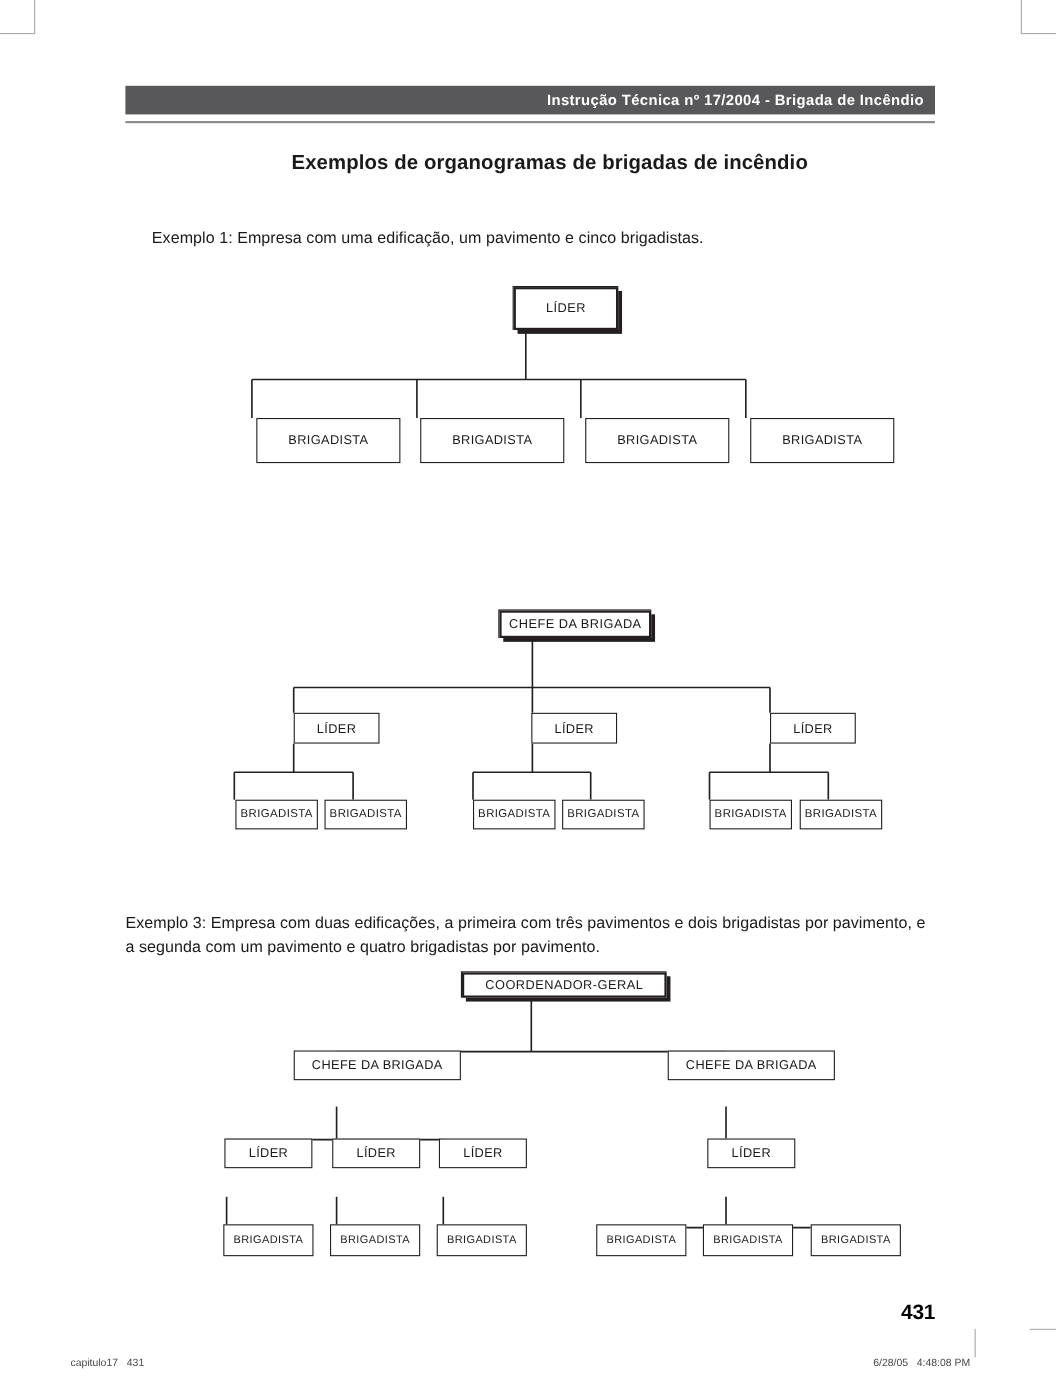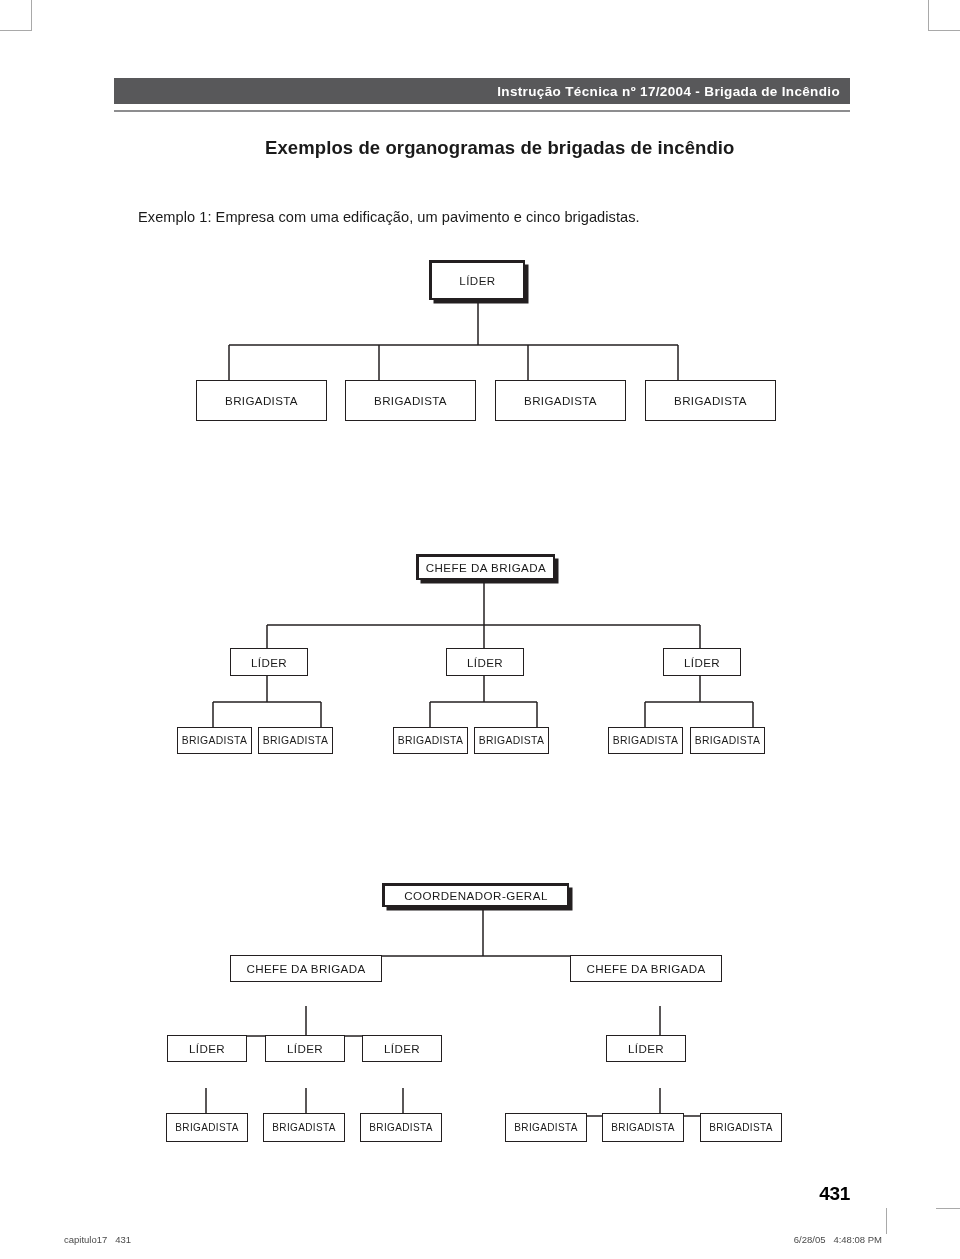--- a/index.html
+++ b/index.html
@@ -105,20 +105,21 @@
   .orgchart { position: absolute; }
   .node {
     position: absolute;
     box-sizing: border-box;
     border: 1.6px solid #231f20;
     background: #ffffff;
     display: flex;
     align-items: center;
     justify-content: center;
     z-index: 3;
+    margin-left: 37px;
   }
   .node .node-label {
     font-size: 11.6px;
     color: #1a1a1a;
     letter-spacing: .35px;
     white-space: nowrap;
     text-align: center;
   }
   
   .node.root {
@@ -247,20 +248,21 @@
       <span class="node-label" style="font-size:10.4px">BRIGADISTA</span>
     </div>
     <div class="node" style="left:608px; top:727px; width:75px; height:27px;">
       <span class="node-label" style="font-size:10.4px">BRIGADISTA</span>
     </div>
     <div class="node" style="left:690px; top:727px; width:75px; height:27px;">
       <span class="node-label" style="font-size:10.4px">BRIGADISTA</span>
     </div>
   </div>
 
+  <div class="example-caption" id="caption-3">Exemplo 3: Empresa com duas edificações, a primeira com três pavimentos e dois brigadistas por pavimento, e a segunda com um pavimento e quatro brigadistas por pavimento.</div>
 
   <div class="orgchart" id="chart-3" style="left:0; top:0; width:960px; height:0;">
     <svg class="connectors" width="960" height="1259">
 
       <line x1="483" y1="906" x2="483" y2="956"></line>
 
       <line x1="306" y1="956" x2="660" y2="956"></line>
       <line x1="306" y1="956" x2="306" y2="980"></line>
       <line x1="660" y1="956" x2="660" y2="980"></line>
 

